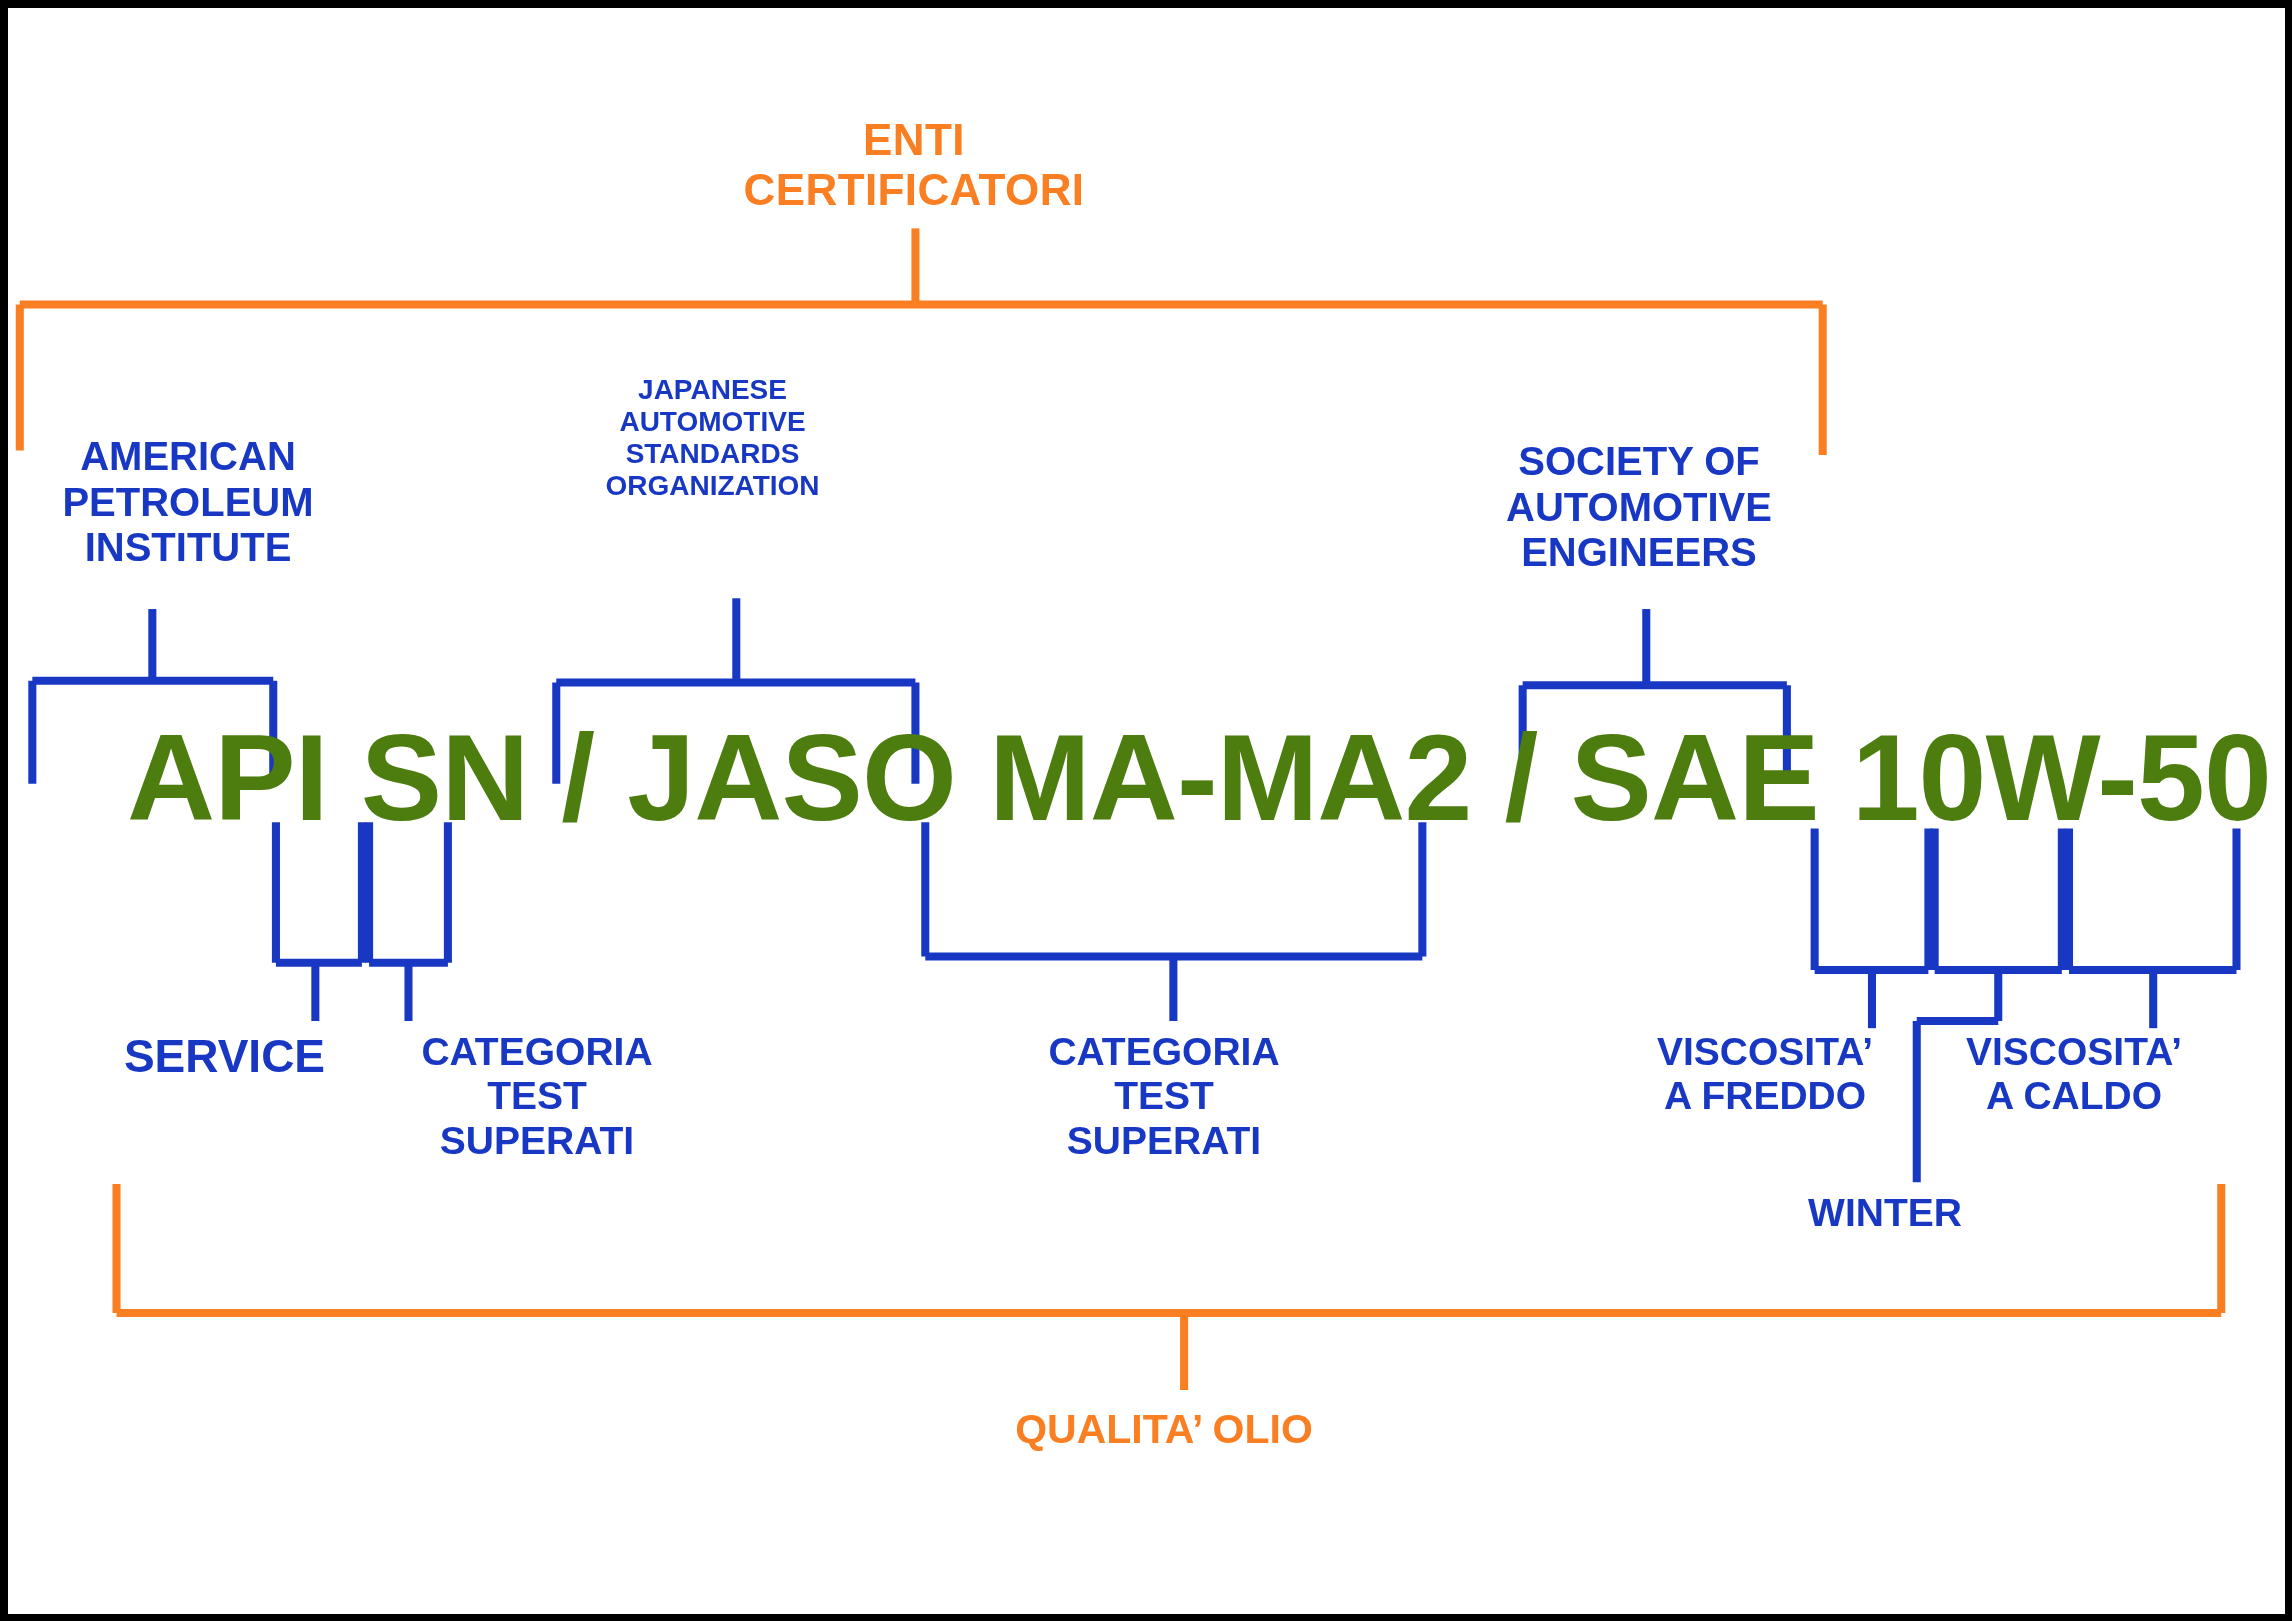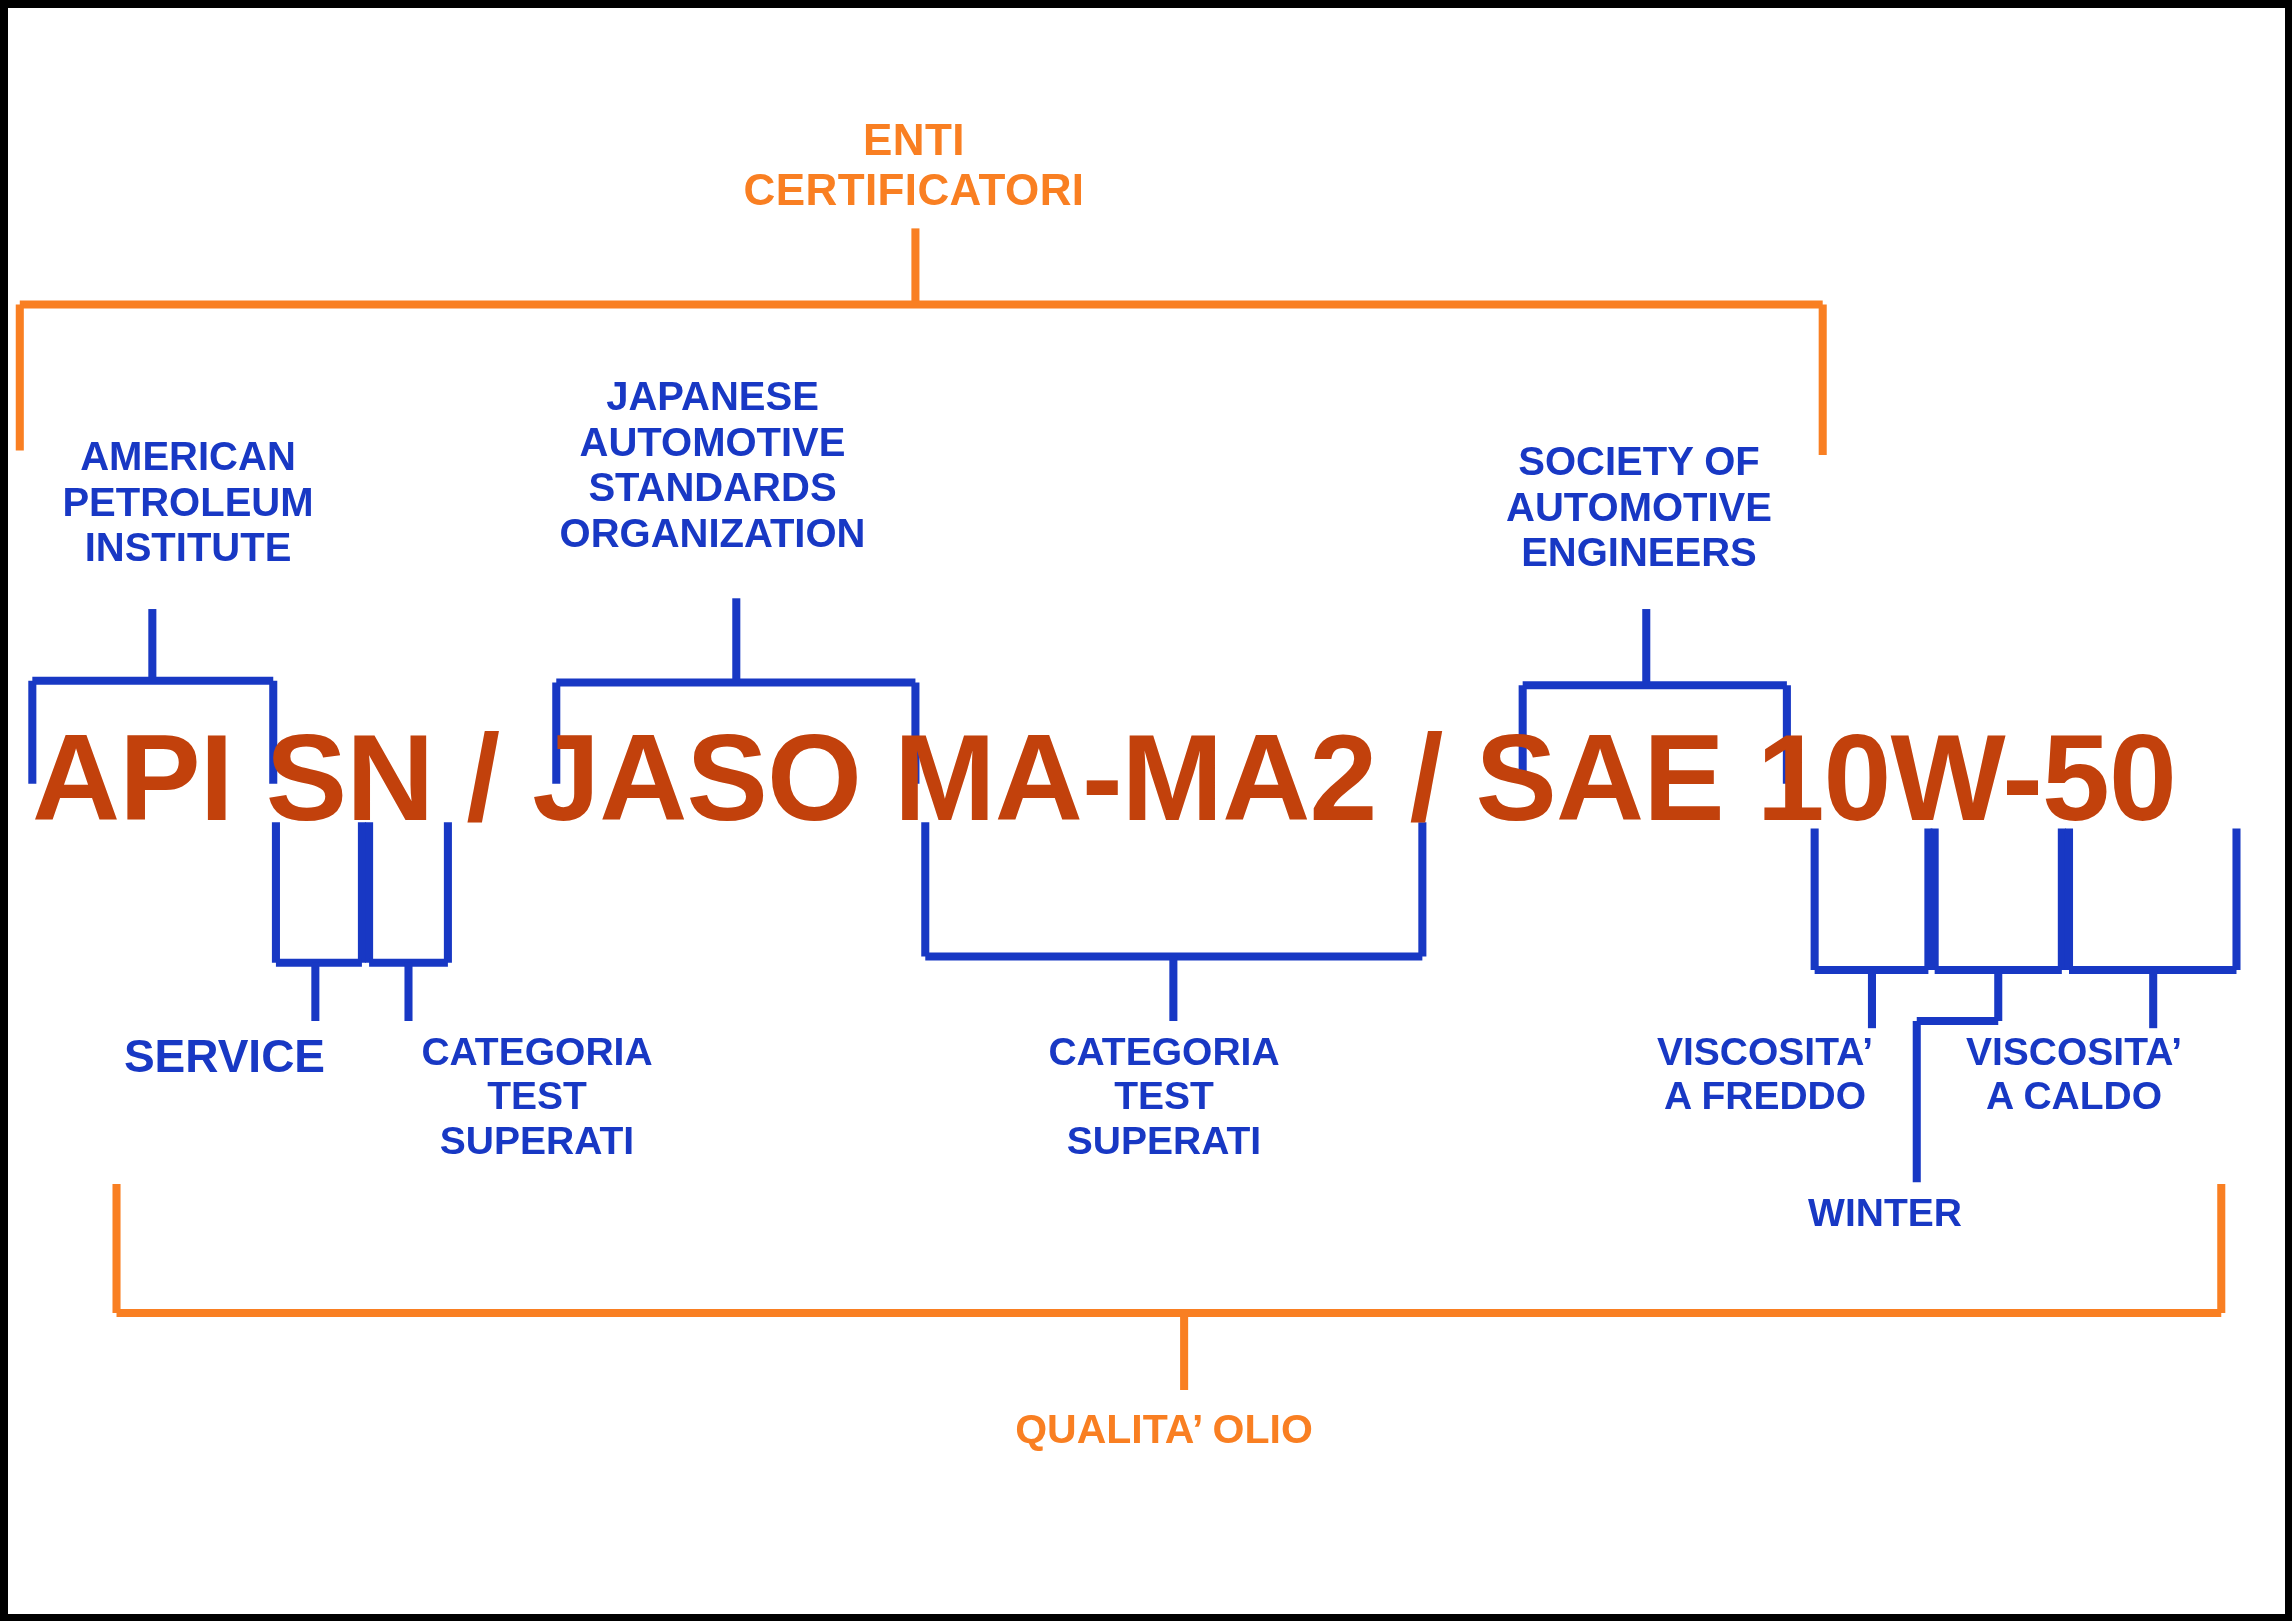--- a/index.html
+++ b/index.html
@@ -95,36 +95,36 @@
     white-space: pre-line;
   }
   .orange { color: #f97f22; }
   .blue   { color: #1838c4; }
 
   #enti-certificatori {
     left: 681px; top: 115px; width: 466px;
     font-size: 44px; letter-spacing: 0.4px;
   }
   #api-org   { left: 18px;  top: 434px; width: 340px; font-size: 40px; }
-  #jaso-org  { left: 502px; top: 374px; width: 421px; font-size: 40px; }
+  #jaso-org  { left: 502px; top: 374px; width: 421px; font-size: 28px; }
   #sae-org   { left: 1451px; top: 439px; width: 376px; font-size: 40px; text-align: center; }
 
   
   #oil-code {
     position: absolute;
     left: 32px;
     top: 708px;
     width: 2239px;
     font-family: "Liberation Sans", sans-serif;
     font-weight: bold;
     font-size: 122px;
     letter-spacing: -0.9px;
-    color: #c2410c;
+    color: #4d7c0f;
     white-space: nowrap;
-    text-align: left;
+    text-align: right;
   }
 
   #service-label       { left: 99px;  top: 1030px; width: 251px; font-size: 46px; }
   #api-cat-label       { left: 376px;  top: 1030px; width: 322px; font-size: 39px; }
   #jaso-cat-label      { left: 1003px; top: 1030px; width: 322px; font-size: 39px; }
   #visc-freddo-label   { left: 1617px; top: 1030px; width: 296px; font-size: 39px; }
   #visc-caldo-label    { left: 1926px; top: 1030px; width: 296px; font-size: 39px; }
   #winter-label        { left: 1746px; top: 1191px; width: 278px; font-size: 39px; }
   #qualita-olio        { left: 931px; top: 1406px; width: 466px; font-size: 41px; }
 </style>

